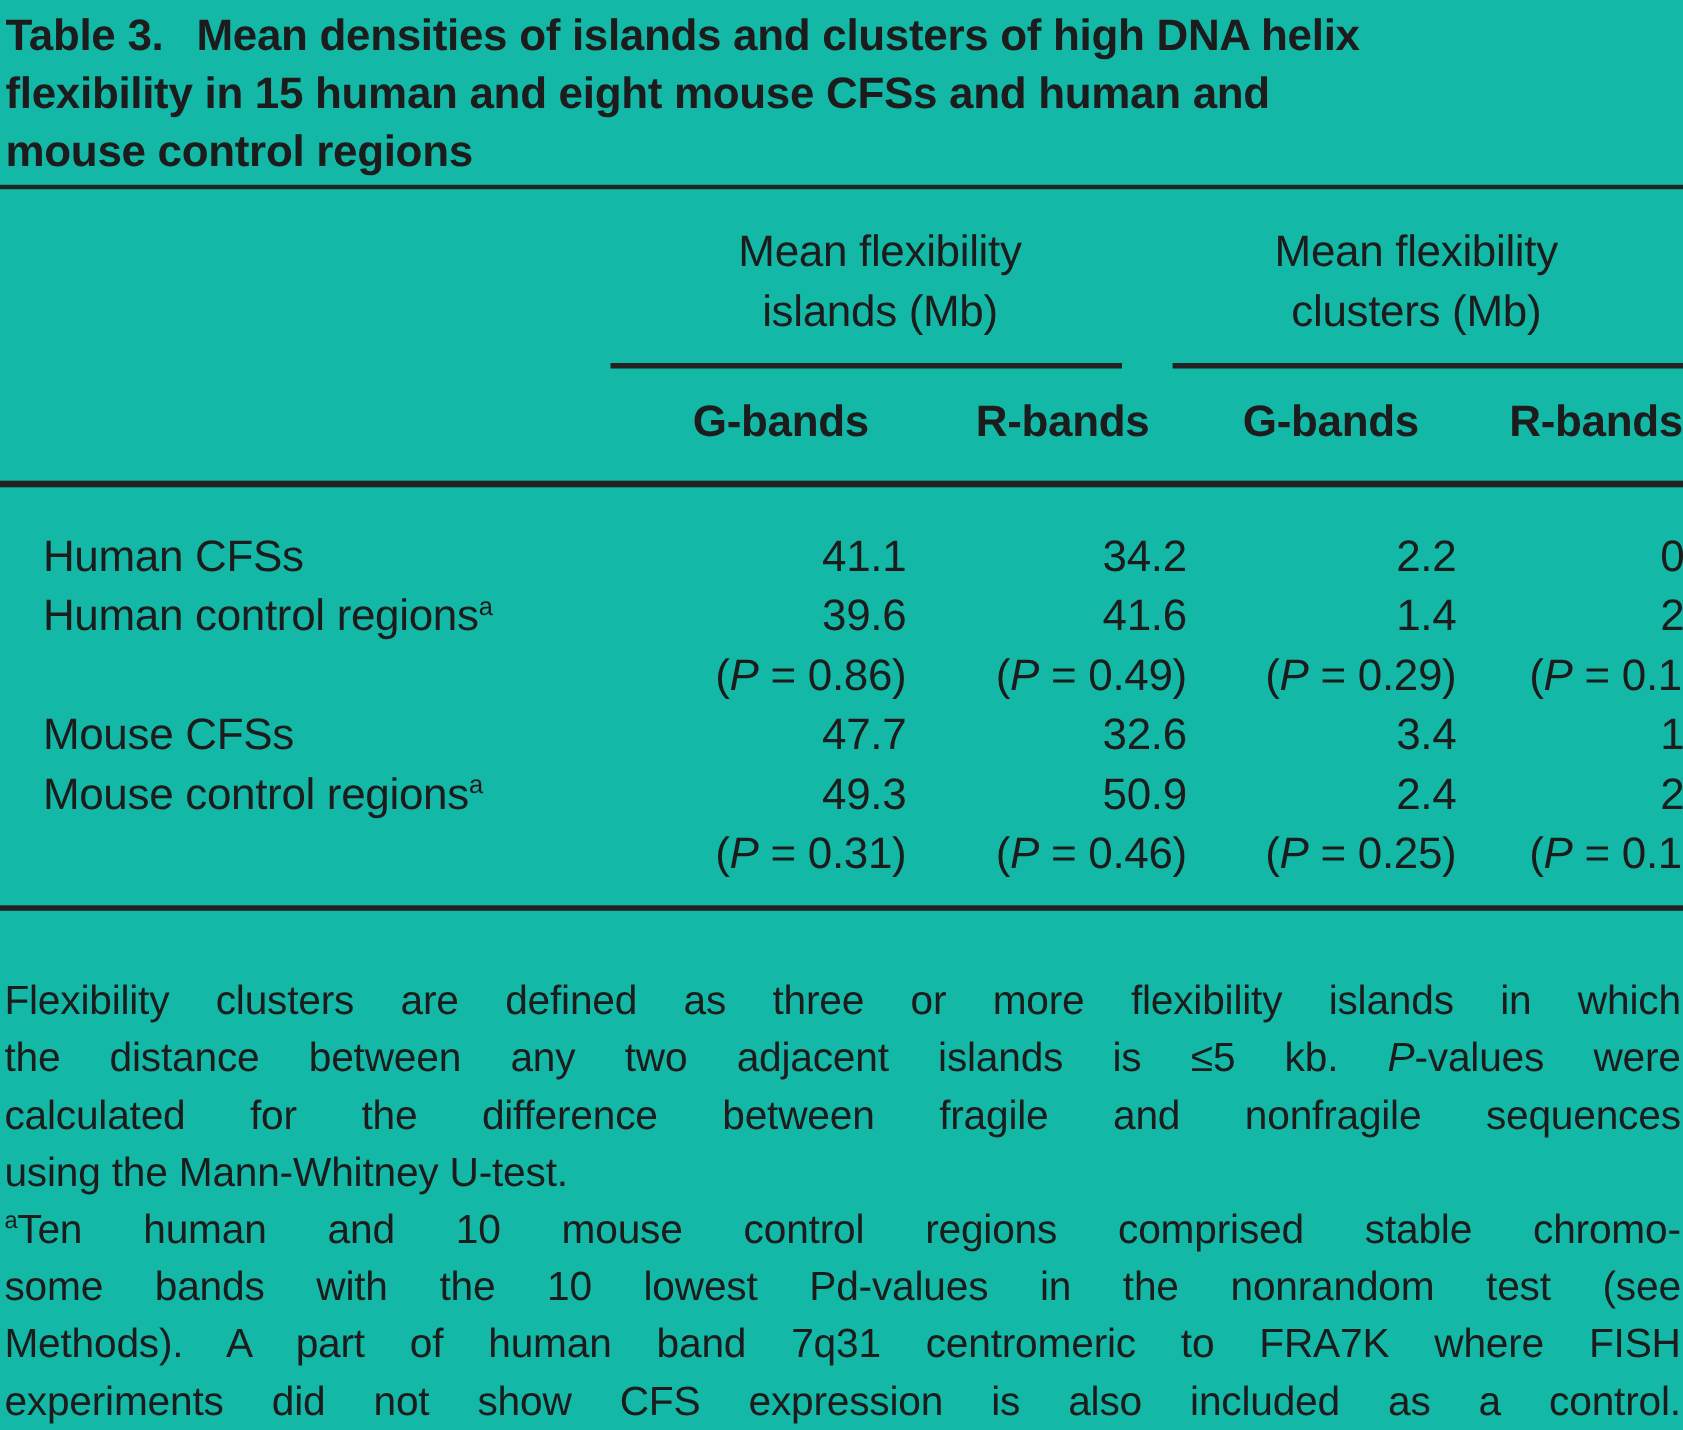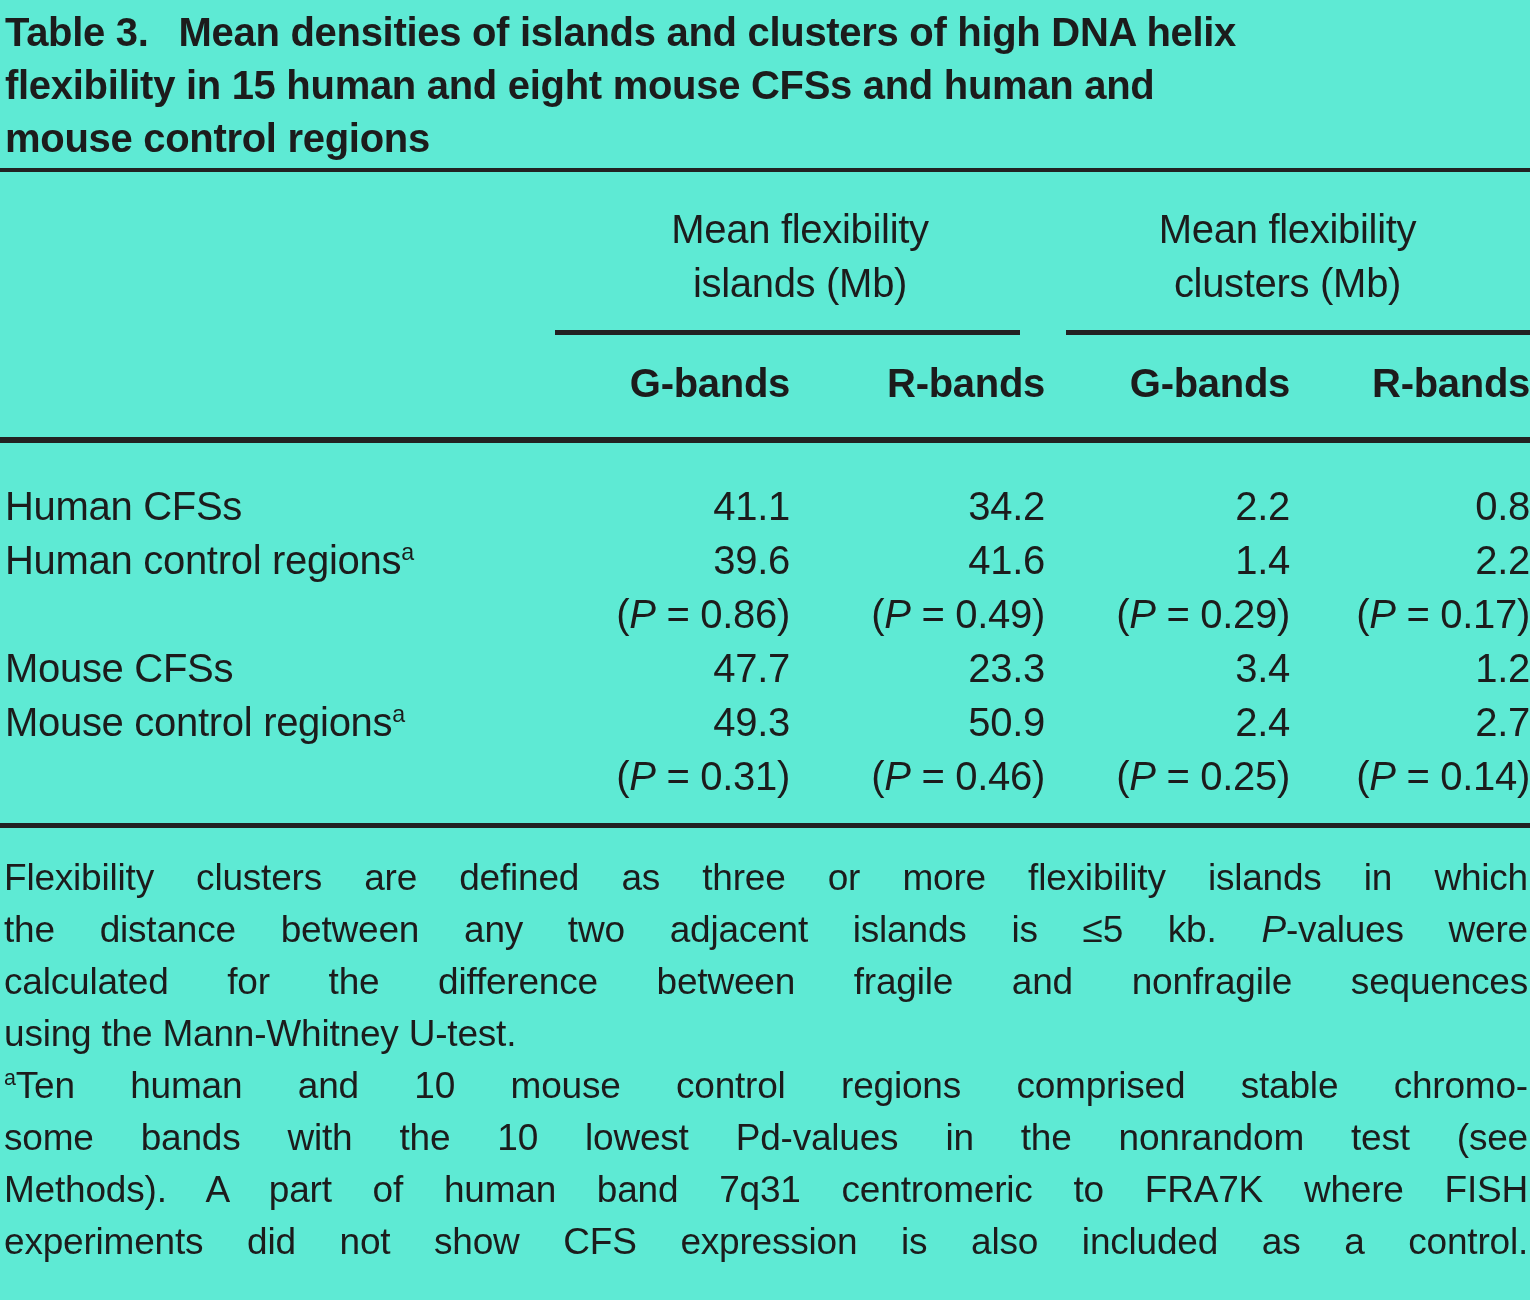--- a/index.html
+++ b/index.html
@@ -1,20 +1,20 @@
 <!DOCTYPE html>
 <html><head>
 <meta charset="utf-8">
 <style>
   html, body { margin: 0; padding: 0; background: #ffffff; }
   .page {
     position: relative;
     width: 1530px;
     height: 1300px;
-    background: #5eead4;
+    background: #14b8a6;
     color: #1c1c1c;
     font-family: "Liberation Sans", sans-serif;
     overflow: hidden;
   }
 
   
   .caption {
     padding: 6px 2px 0 5px;
     font-size: 40px;
     font-weight: 700;
@@ -55,36 +55,36 @@
   .ch {
     text-align: right;
     font-size: 40px;
     font-weight: 700;
     line-height: 44px;
     letter-spacing: -0.3px;
     white-space: nowrap;
   }
 
   
-  .tbody { padding: 36px 0 20px 0; }
+  .tbody { padding: 36px 0 20px 0; margin-left: 34px; }
   .trow {
     display: grid;
     grid-template-columns: 555px 235px 255px 245px 240px;
     font-size: 40px;
     line-height: 54px;
     letter-spacing: -0.3px;
   }
   .cell.label { text-align: left; padding-left: 5px; white-space: nowrap; }
   .cell.num   { text-align: right; white-space: nowrap; }
   sup { font-size: 58%; line-height: 0; vertical-align: super; }
   .pit { font-style: italic; }
 
   
   .footnotes {
-    margin-top: 24px;
+    margin-top: 56px;
     padding: 0 2px 0 4px;
     font-size: 37px;
     line-height: 52px;
     letter-spacing: -0.2px;
   }
   .fline { text-align: justify; text-align-last: justify; }
   .fline.end { text-align-last: left; }
 </style>
 </head>
 <body>
@@ -147,21 +147,21 @@
       <div class="cell label"></div>
       <div class="cell num"><span>(</span><span class="pit">P</span><span> = 0.86)</span></div>
       <div class="cell num"><span>(</span><span class="pit">P</span><span> = 0.49)</span></div>
       <div class="cell num"><span>(</span><span class="pit">P</span><span> = 0.29)</span></div>
       <div class="cell num"><span>(</span><span class="pit">P</span><span> = 0.17)</span></div>
     </div>
 
     <div class="trow">
       <div class="cell label"><span>Mouse CFSs</span><sup></sup></div>
       <div class="cell num">47.7</div>
-      <div class="cell num">23.3</div>
+      <div class="cell num">32.6</div>
       <div class="cell num">3.4</div>
       <div class="cell num">1.2</div>
     </div>
 
     <div class="trow">
       <div class="cell label"><span>Mouse control regions</span><sup>a</sup></div>
       <div class="cell num">49.3</div>
       <div class="cell num">50.9</div>
       <div class="cell num">2.4</div>
       <div class="cell num">2.7</div>

